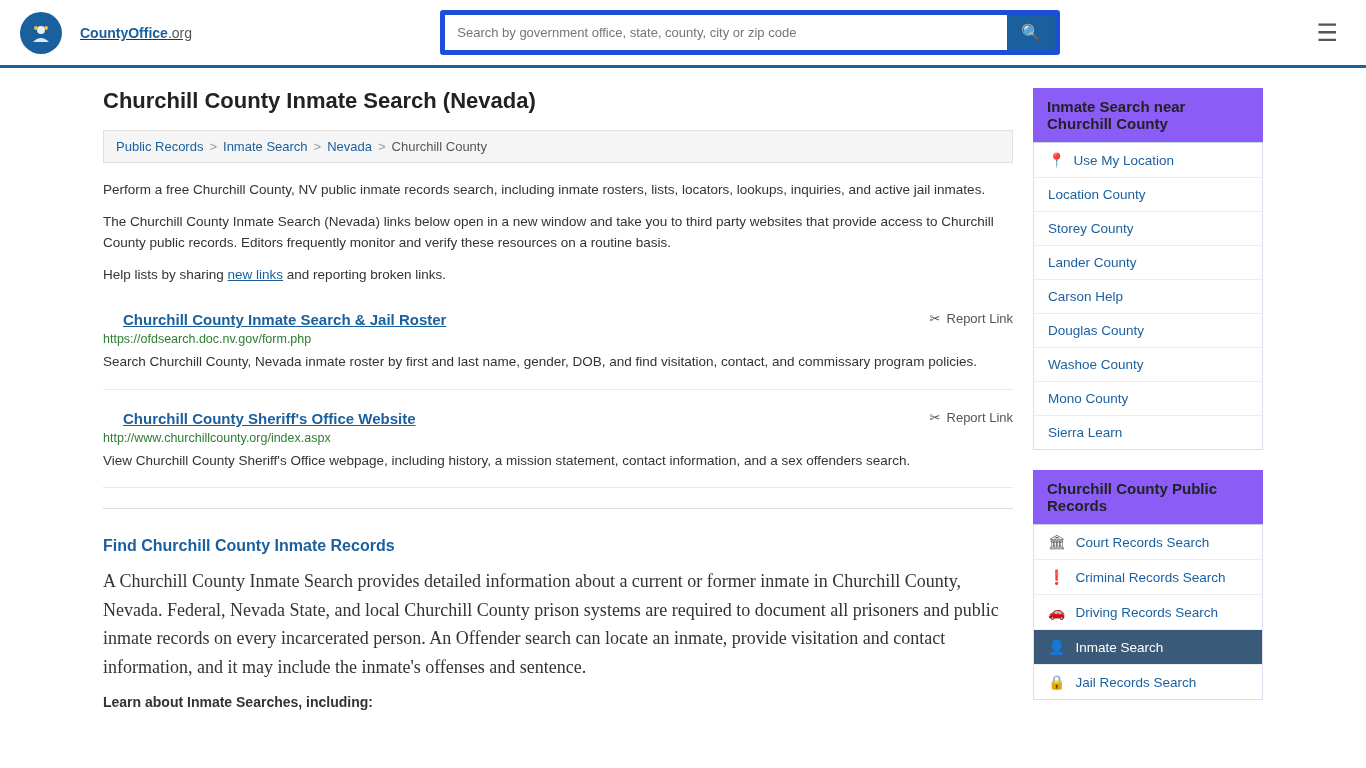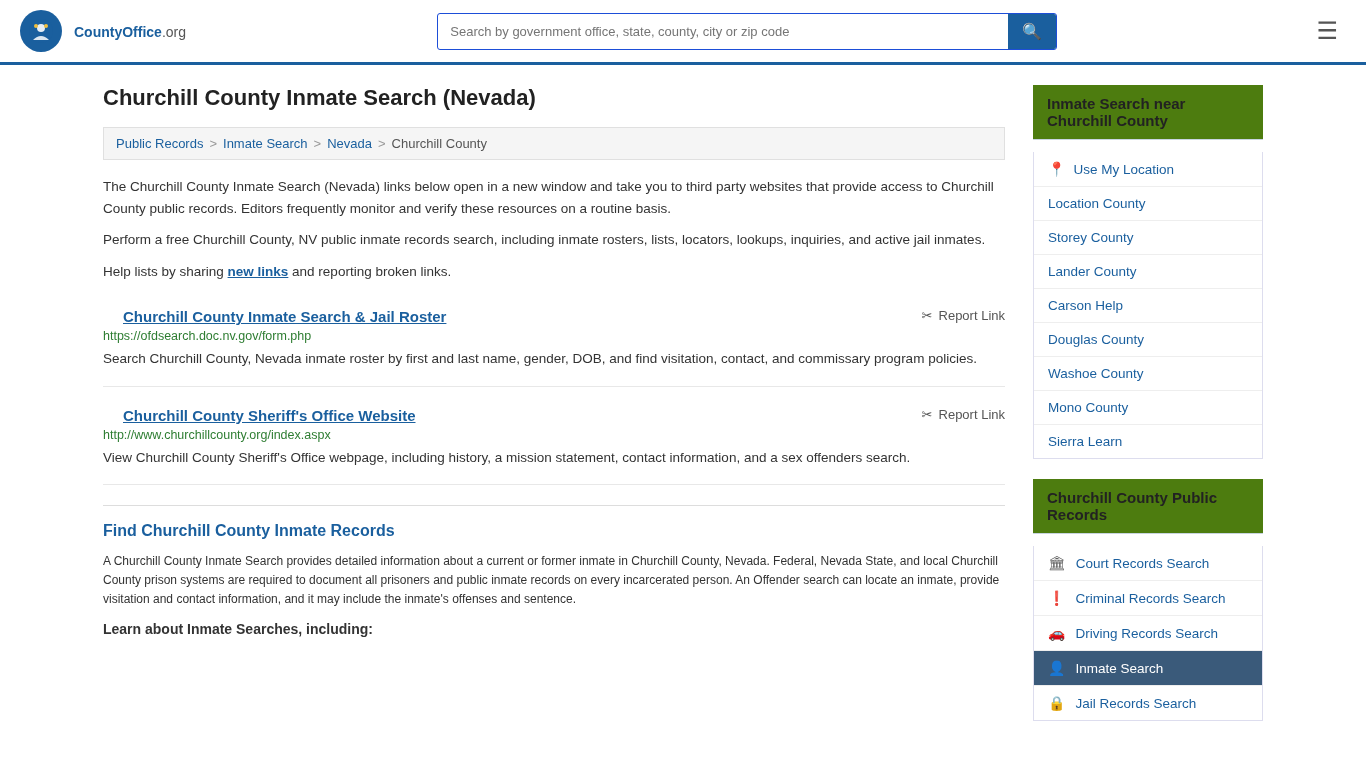--- a/index.html
+++ b/index.html
@@ -10,21 +10,22 @@
       background: #fff;
       border-bottom: 3px solid #1a5f9e;
       padding: 10px 20px;
       display: flex;
       align-items: center;
       justify-content: space-between;
     }
     .logo-area {
       display: flex;
       align-items: center;
-      gap: 12px;
+      gap: 18px;
+      text-decoration: underline;
     }
     .logo-circle {
       width: 42px;
       height: 42px;
       background: #1a5f9e;
       border-radius: 50%;
       display: flex;
       align-items: center;
       justify-content: center;
       color: white;
@@ -40,21 +41,21 @@
       color: #555;
       font-weight: normal;
       font-size: 14px;
     }
     .search-area {
       display: flex;
       align-items: center;
       flex: 1;
       max-width: 620px;
       margin: 0 30px;
-      border: 1px solid #1d4ed8;
+      border: 5px solid #1d4ed8;
       border-radius: 3px;
       overflow: hidden;
     }
     .search-input {
       flex: 1;
       padding: 8px 12px;
       border: none;
       outline: none;
       font-size: 13px;
       color: #999;
@@ -78,21 +79,21 @@
       align-items: center;
       gap: 8px;
     }
 
     
     .main-container {
       max-width: 1200px;
       margin: 0 auto;
       padding: 20px 20px;
       display: flex;
-      gap: 28px;
+      gap: 20px;
     }
 
     
     .content-area {
       flex: 1;
     }
     .page-title {
       font-size: 22px;
       font-weight: bold;
       color: #222;
@@ -117,21 +118,20 @@
 
     .description {
       font-size: 13.5px;
       line-height: 1.6;
       color: #333;
       margin-bottom: 10px;
     }
     .description a {
       color: #1a5f9e;
       text-decoration: underline;
-      font-weight: bold;
     }
 
     
     .result-item {
       border-bottom: 1px solid #e8e8e8;
       padding: 16px 0;
       margin-bottom: 4px;
     }
     .result-header {
       display: flex;
@@ -169,51 +169,52 @@
 
     
     .find-section {
       margin-top: 20px;
     }
     .find-title {
       font-size: 16px;
       font-weight: bold;
       color: #1a5f9e;
       border-top: 1px solid #ddd;
-      padding-top: 16px;
+      padding-top: 28px;
       margin-bottom: 12px;
     }
     .find-desc {
-      font-size: 12px;
+      font-size: 18px;
       line-height: 1.6;
       color: #333;
       margin-bottom: 12px;
+      font-family: Liberation Serif, serif;
     }
     .learn-title {
       font-size: 14px;
       font-weight: bold;
       color: #333;
       margin-top: 12px;
     }
 
     
     .sidebar {
       width: 230px;
       flex-shrink: 0;
     }
     .sidebar-section {
       margin-bottom: 20px;
     }
     .sidebar-header {
-      background: #4d7c0f;
+      background: #8b5cf6;
       padding: 10px 14px;
       font-size: 15px;
       font-weight: bold;
       color: #222;
-      margin-bottom: 12px;
+      margin-bottom: 0;
       border-bottom: 1px solid #c8d4e0;
     }
     .sidebar-list {
       list-style: none;
       border: 1px solid #dde;
       border-top: none;
     }
     .sidebar-list li {
       border-bottom: 1px solid #eee;
     }
@@ -315,22 +316,22 @@
     <div class="breadcrumb">
       <a href="#">Public Records</a>
       <span class="breadcrumb-sep">&gt;</span>
       <a href="#">Inmate Search</a>
       <span class="breadcrumb-sep">&gt;</span>
       <a href="#">Nevada</a>
       <span class="breadcrumb-sep">&gt;</span>
       <span>Churchill County</span>
     </div>
 
+    <p class="description">Perform a free Churchill County, NV public inmate records search, including inmate rosters, lists, locators, lookups, inquiries, and active jail inmates.</p>
     <p class="description">The Churchill County Inmate Search (Nevada) links below open in a new window and take you to third party websites that provide access to Churchill County public records. Editors frequently monitor and verify these resources on a routine basis.</p>
-    <p class="description">Perform a free Churchill County, NV public inmate records search, including inmate rosters, lists, locators, lookups, inquiries, and active jail inmates.</p>
     <p class="description">
       <span>Help lists by sharing </span><a href="#">new links</a><span> and reporting broken links.</span>
     </p>
 
     <div class="result-item">
       <div class="result-header">
         <div class="result-title">Churchill County Inmate Search &amp; Jail Roster</div>
         <div class="report-link-btn">
           <span>✂</span>
           <span>Report Link</span>

